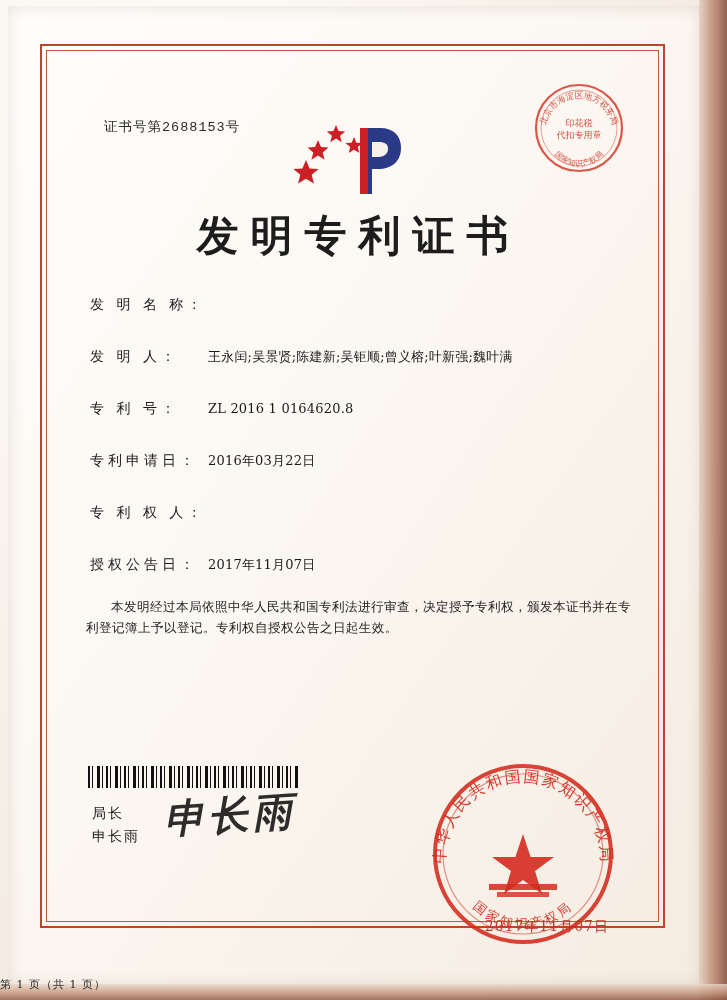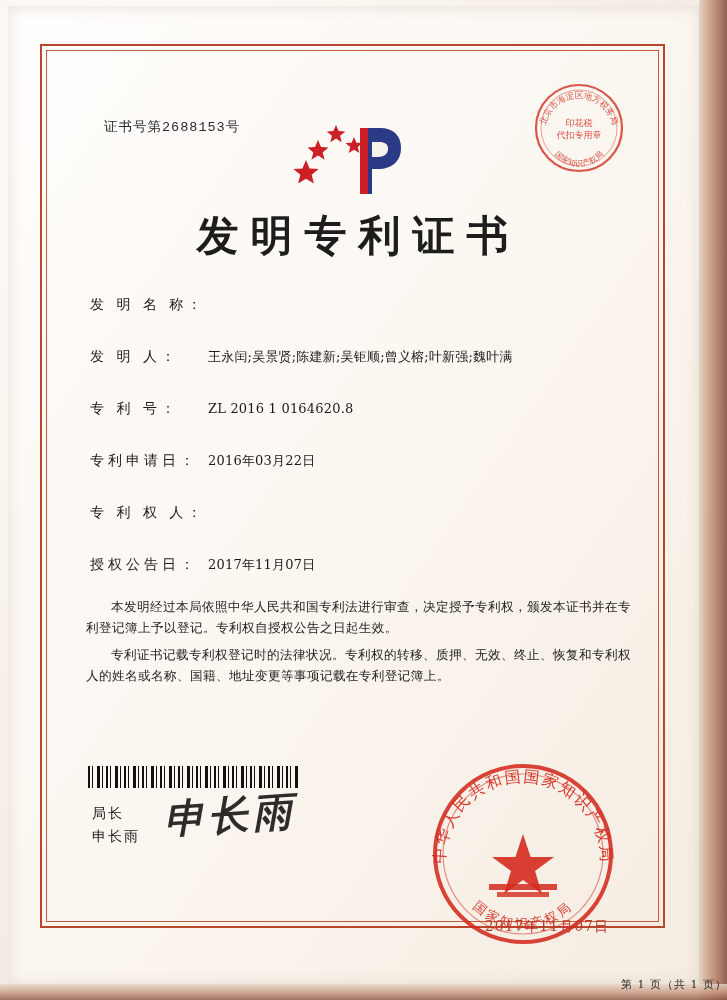--- a/index.html
+++ b/index.html
@@ -225,21 +225,21 @@
     color: #c0392b;
     letter-spacing: 1px;
     font-family: "DejaVu Serif", "Liberation Serif", serif;
   }
 
   .page-footer {
     position: absolute;
     left: 0;
     right: 0;
     bottom: 8px;
-    text-align: right;
+    text-align: left;
     font-size: 11px;
     color: #2a2a2a;
     font-family: "DejaVu Serif", "Liberation Serif", serif;
     letter-spacing: 1px;
   }
 </style>
 </head>
 <body>
 
 <div class="page">
@@ -307,21 +307,20 @@
         <div class="field-label">专 利 权 人：</div>
       </div>
       <div class="field-row">
         <div class="field-label">授权公告日：</div>
         <div class="field-value">2017年11月07日</div>
       </div>
     </div>
 
     <div class="paragraphs">
       <div class="para">本发明经过本局依照中华人民共和国专利法进行审查，决定授予专利权，颁发本证书并在专利登记簿上予以登记。专利权自授权公告之日起生效。</div>
-      <div class="para">专利证书记载专利权登记时的法律状况。专利权的转移、质押、无效、终止、恢复和专利权人的姓名或名称、国籍、地址变更等事项记载在专利登记簿上。</div>
     </div>
 
     <div class="barcode"></div>
 
     <div class="sig-block">
       <div class="sig-label">局长</div>
       <div class="sig-label">申长雨</div>
     </div>
     <div class="sig-script">申长雨</div>
 

